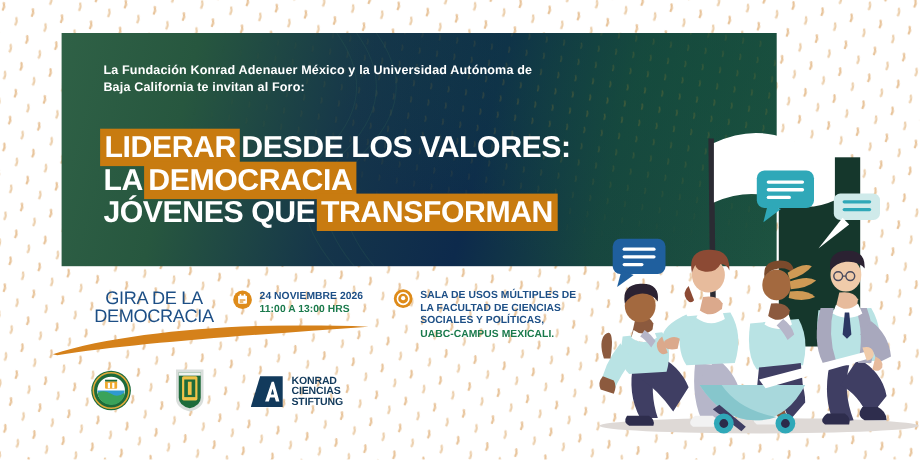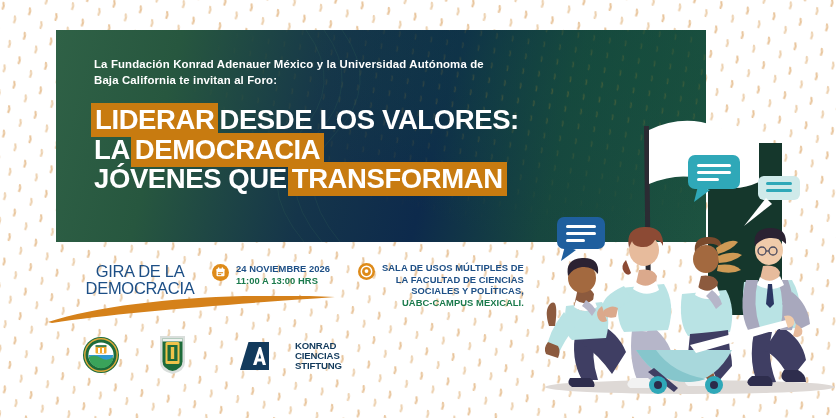--- a/index.html
+++ b/index.html
@@ -41,21 +41,21 @@
   
   #kicker {
     position:absolute; left:94px; top:56px; width:450px;
     color:#ffffff; font-size:11.4px; font-weight:bold;
     line-height:16px; letter-spacing:.15px;
     white-space:pre-line;
   }
 
   
   #headline {
-    position:absolute; left:92px; top:106px; width:520px;
+    position:absolute; left:92px; top:120px; width:520px;
     font-size:27.5px; font-weight:bold; line-height:27.5px;
     letter-spacing:-.4px; color:#ffffff;
   }
   #headline .ln { display:block; margin-bottom:2px; white-space:nowrap; }
   #headline .hl {
     background:#c87b10; color:#ffffff;
     padding:1px 4px 2px 4px; margin:0 -1px;
     box-decoration-break:clone; -webkit-box-decoration-break:clone;
   }
   #headline .pl { padding:1px 2px 2px 2px; }
@@ -66,34 +66,34 @@
     color:#1d4f86; font-weight:normal; font-size:16.5px;
     line-height:16.5px; letter-spacing:-.3px; text-align:center;
     white-space:nowrap;
   }
   #giraLogo .gl2 { font-size:16.5px; }
   #giraSwoosh { position:absolute; left:46px; top:296px; width:290px; height:28px; }
 
   
   .infoBlock { position:absolute; display:flex; gap:7px; align-items:flex-start; }
   #infoDate { left:212px; top:263px; }
-  #infoPlace { left:358px; top:262px;text-align:right; }
+  #infoPlace { left:358px; top:262px; }
   .circIcon {
     width:17px; height:17px; border-radius:50%;
     background:#de8b1a; flex:0 0 17px;
     position:relative; margin-top:1px;
   }
   .infoTxt { font-size:9.4px; font-weight:bold; line-height:11.6px; letter-spacing:.05px; }
   .txtBlue { color:#1d4f86; }
   .txtGreen { color:#1a7a4c; }
 
   
   #logoUABC { position:absolute; left:82px; top:336px; width:38px; height:38px; }
   #logoFac  { position:absolute; left:155px; top:334px; width:35px; height:42px; }
-  #kasLogo  { position:absolute; left:240px; top:341px; display:flex; align-items:center; gap:25px; }
+  #kasLogo  { position:absolute; left:228px; top:341px; display:flex; align-items:flex-end; gap:7px; }
   #kasMark  { width:30px; height:30px; }
   #kasText  { color:#123a5c; font-weight:bold; font-size:9.6px; line-height:9.8px; letter-spacing:-.15px; }
 
   
   #illu { position:absolute; left:540px; top:120px; width:296px; height:275px; }
 </style>
 </head>
 <body>
 
 <div id="poster">

